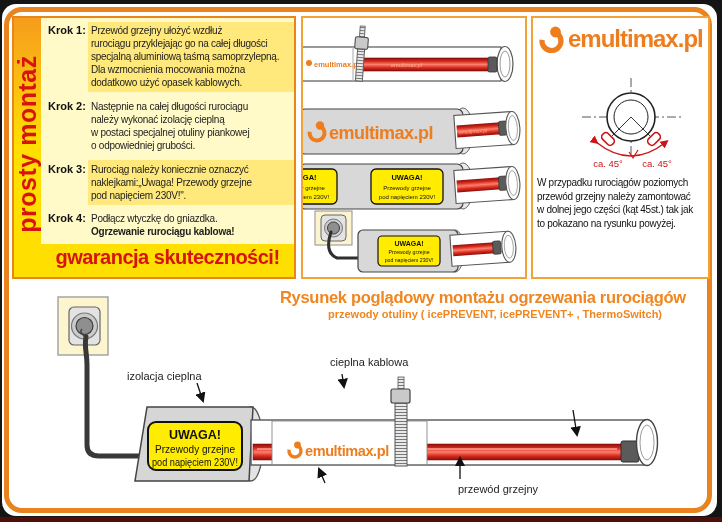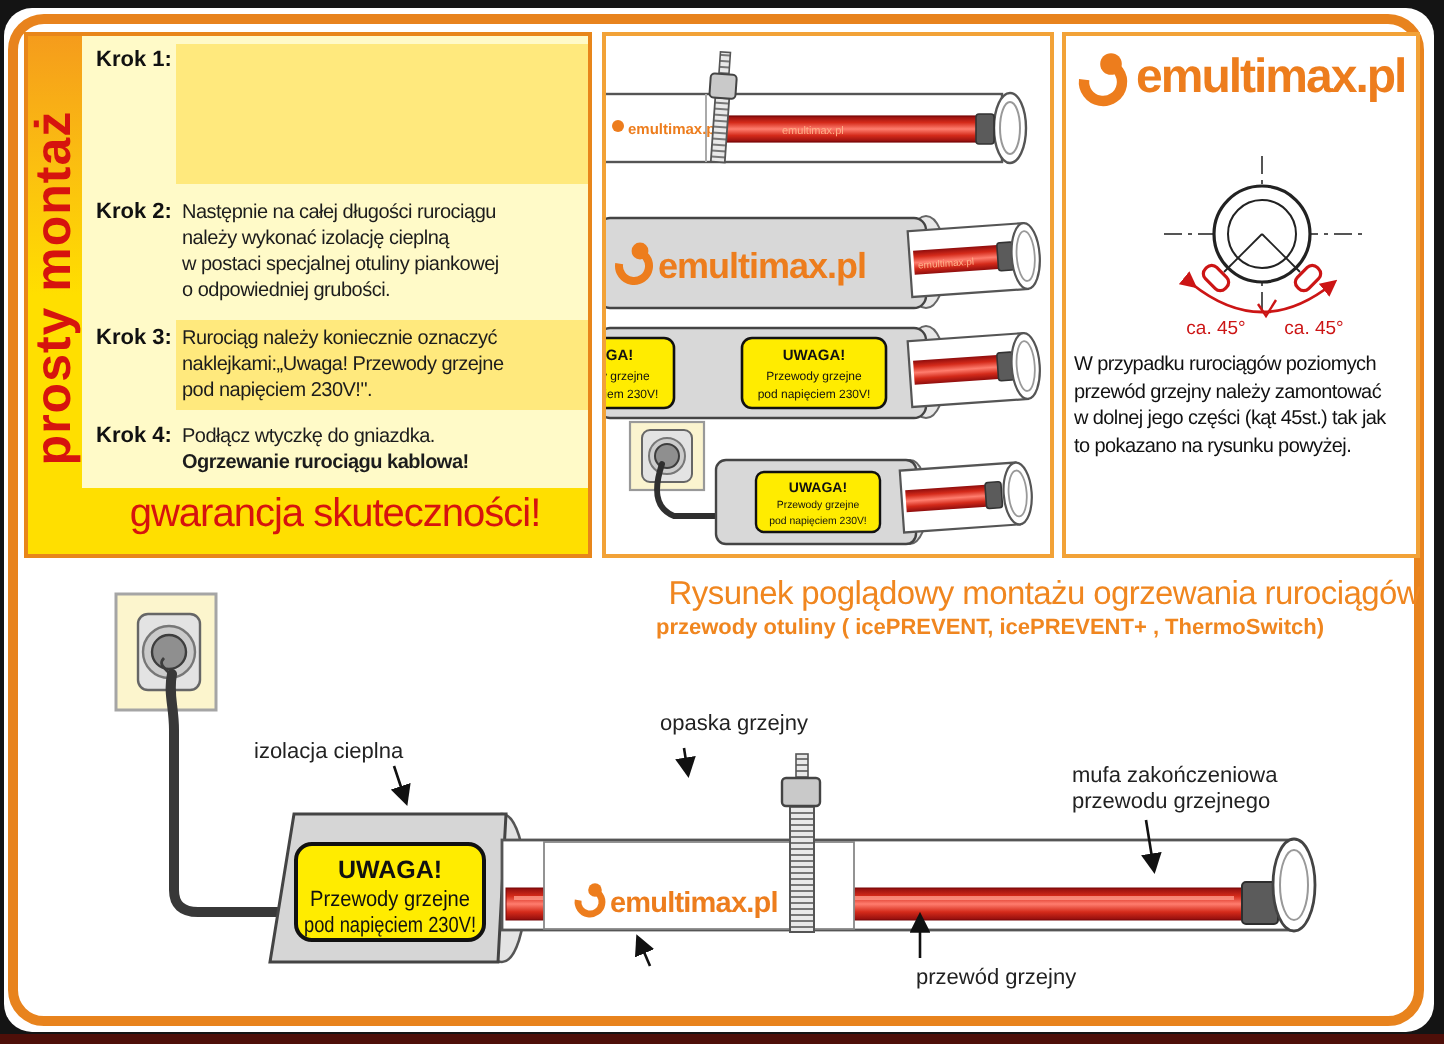--- a/index.html
+++ b/index.html
@@ -19,33 +19,33 @@
     font-size:25px; font-weight:bold; color:#d6130e; letter-spacing:0.5px; }
   .hl { position:absolute; left:74px; width:206px; background:#ffe97d; }
   #hl-1 { top:4px; height:70px; }
   #hl-3 { top:142px; height:45px; }
   .step-label { position:absolute; left:34px; width:58px; font-size:11px; font-weight:bold; color:#111; }
   .step-text { position:absolute; left:77px; font-size:10px; line-height:13px; color:#1c1c1c;
     white-space:pre; letter-spacing:-0.25px; }
   .step-text b { font-weight:bold; }
   #guarantee-band { position:absolute; left:0; top:226px; width:280px; height:33px; background:#ffdf00; }
   #guarantee-text { position:absolute; left:27px; top:228px; width:253px; text-align:center;
-    font-size:20px; font-weight:normal; color:#d6130e; letter-spacing:-0.5px; }
+    font-size:20px; font-weight:bold; color:#d6130e; letter-spacing:-0.5px; }
 
   
   #mid-panel { position:absolute; left:301px; top:16px; width:226px; height:263px; background:#fff; border:2px solid #f2a237; }
   #right-panel { position:absolute; left:531px; top:16px; width:179px; height:263px; background:#fff; border:2px solid #f2a237; }
   #logo-top { position:absolute; left:538px; top:24px; display:flex; align-items:center; }
   #logo-top .logo-text { font-size:24px; font-weight:bold; color:#ed7d1d; letter-spacing:-1px; }
   #right-note { position:absolute; left:537px; top:176px; font-size:10px; line-height:13.5px; color:#111;
     white-space:pre; letter-spacing:-0.3px; }
 
   
-  #bottom-title { position:absolute; left:280px; top:288px; width:430px; text-align:right;
-    font-size:16.5px; font-weight:normal; color:#f0861f; letter-spacing:-0.3px; }
+  #bottom-title { position:absolute; left:280px; top:288px; width:430px; text-align:left;
+    font-size:16.5px; font-weight:bold; color:#f0861f; letter-spacing:-0.3px; }
   #bottom-subtitle { position:absolute; left:280px; top:308px; width:430px; text-align:center;
     font-size:11px; font-weight:bold; color:#f0861f; }
   .diagram-label { position:absolute; font-size:11px; color:#222; white-space:pre; line-height:13px; }
   svg { display:block; }
   svg text { font-family:"Liberation Sans", sans-serif; }
 </style>
 </head>
 <body>
 
 <svg width="0" height="0" style="position:absolute">
@@ -75,20 +75,25 @@
   <div id="frame"></div>
 
   <div id="steps-box">
     <div id="side-strip">
       <div id="side-strip-label">prosty montaż</div>
     </div>
     <div id="hl-1" class="hl"></div>
     <div id="hl-3" class="hl"></div>
 
     <div class="step-label" style="top:6px">Krok 1:</div>
+    <div class="step-text" style="top:6px">Przewód grzejny ułożyć wzdłuż
+rurociągu przyklejając go na całej długości
+specjalną aluminiową taśmą samoprzylepną.
+Dla wzmocnienia mocowania można
+dodatkowo użyć opasek kablowych.</div>
 
     <div class="step-label" style="top:82px">Krok 2:</div>
     <div class="step-text" style="top:82px">Następnie na całej długości rurociągu
 należy wykonać izolację cieplną
 w postaci specjalnej otuliny piankowej
 o odpowiedniej grubości.</div>
 
     <div class="step-label" style="top:145px">Krok 3:</div>
     <div class="step-text" style="top:145px">Rurociąg należy koniecznie oznaczyć
 naklejkami:„Uwaga! Przewody grzejne
@@ -261,19 +266,17 @@
     </g>
 
     <line x1="142" y1="88" x2="148" y2="106" stroke="#111" stroke-width="1.3" marker-end="url(#mB)"></line>
     <line x1="287" y1="79" x2="289" y2="92" stroke="#111" stroke-width="1.3" marker-end="url(#mB)"></line>
     <line x1="518" y1="115" x2="522" y2="140" stroke="#111" stroke-width="1.3" marker-end="url(#mB)"></line>
     <line x1="270" y1="188" x2="264" y2="174" stroke="#111" stroke-width="1.3" marker-end="url(#mB)"></line>
     <line x1="405" y1="184" x2="405" y2="163" stroke="#111" stroke-width="1.3" marker-end="url(#mB)"></line>
   </svg>
 
   <div class="diagram-label" style="left:127px;top:370px">izolacja cieplna</div>
-  <div class="diagram-label" style="left:330px;top:356px">opaska grzejny</div>
-  <div class="diagram-label" style="left:536px;top:382px">mufa zakończeniowa
-przewodu grzejnego</div>
+  <div class="diagram-label" style="left:330px;top:356px">cieplna kablowa</div>
   <div class="diagram-label" style="left:458px;top:483px">przewód grzejny</div>
 
   <div id="bottom-edge"></div>
 </div>
 
 </body></html>

